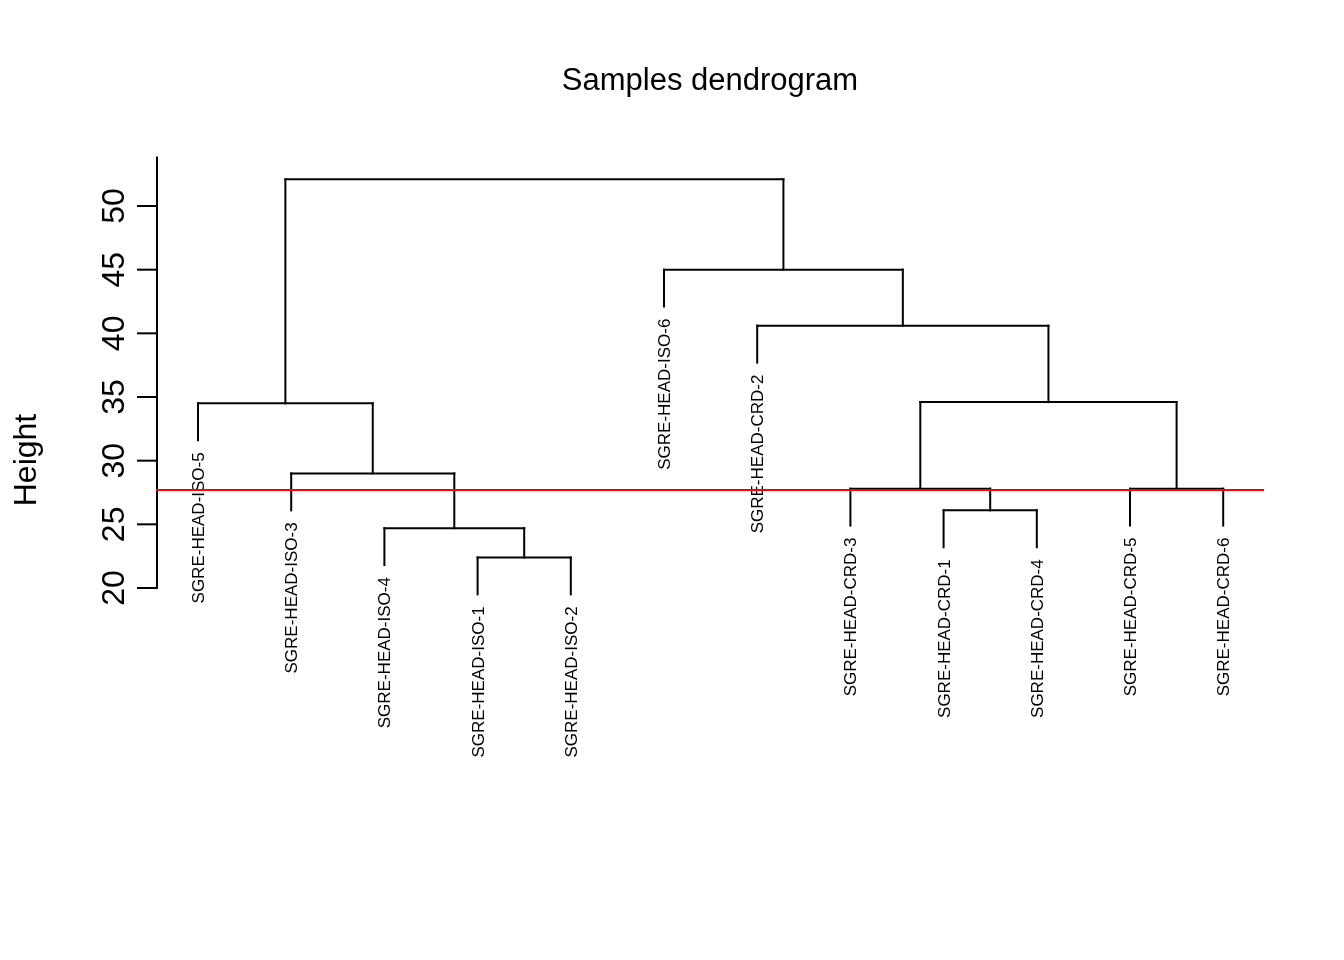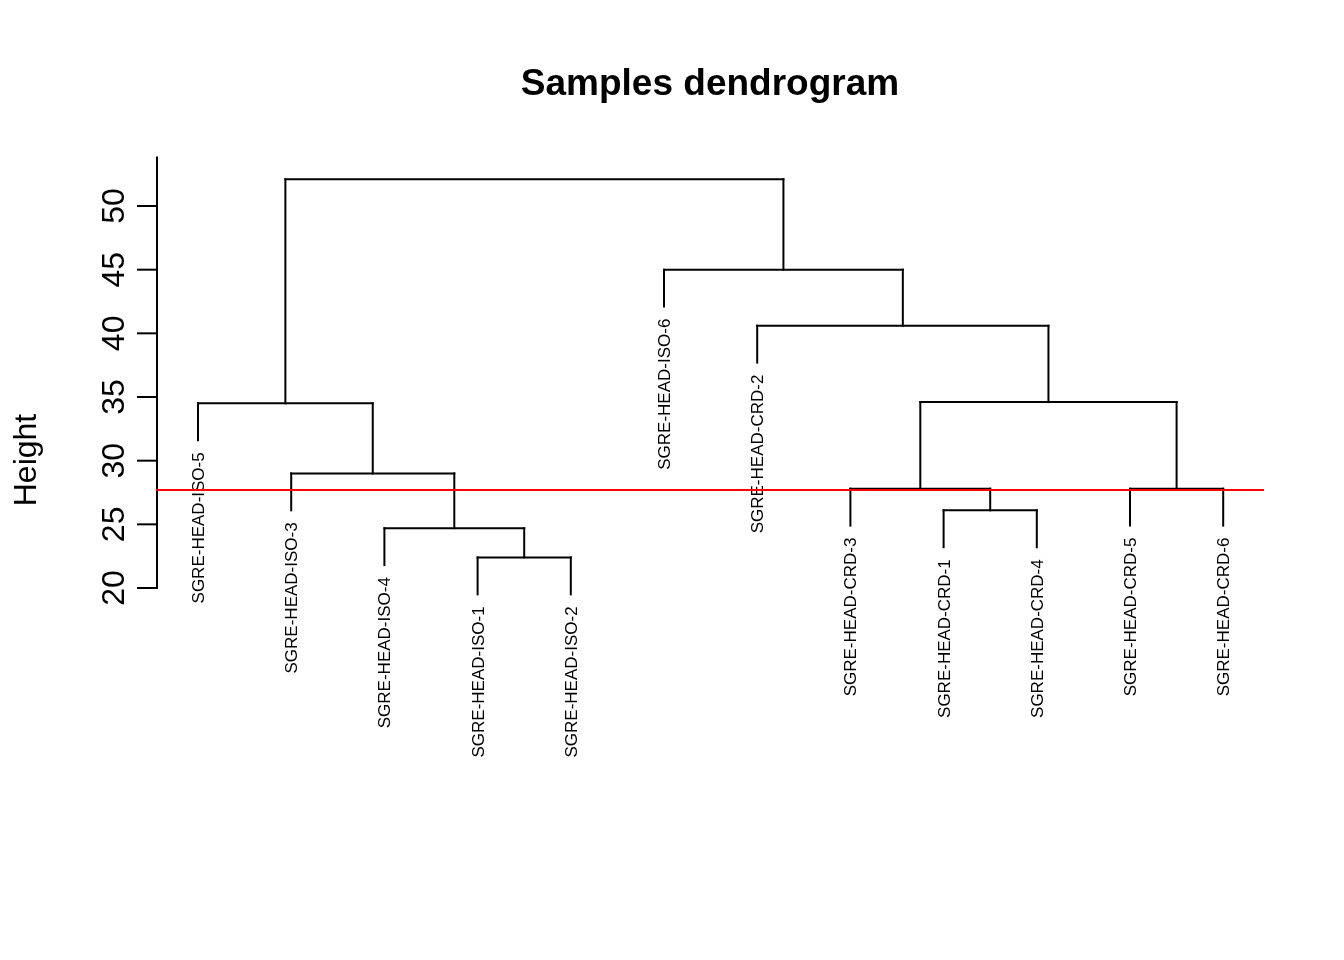--- a/index.html
+++ b/index.html
@@ -10,22 +10,22 @@
     background: #ffffff;
     overflow: hidden;
     font-family: "Liberation Sans", sans-serif;
   }
   #plot { position: absolute; left: 0; top: 0; }
   #title {
     position: absolute;
     left: 710px;
     top: 64px;
     transform: translateX(-50%);
-    font-size: 37px;
-    font-weight: bold;
+    font-size: 31px;
+    font-weight: normal;
     line-height: 1;
     color: #000000;
     white-space: nowrap;
   }
   #ylab {
     position: absolute;
     left: 25px;
     top: 460px;
     transform: translate(-50%, -50%) rotate(-90deg);
     font-size: 32px;

